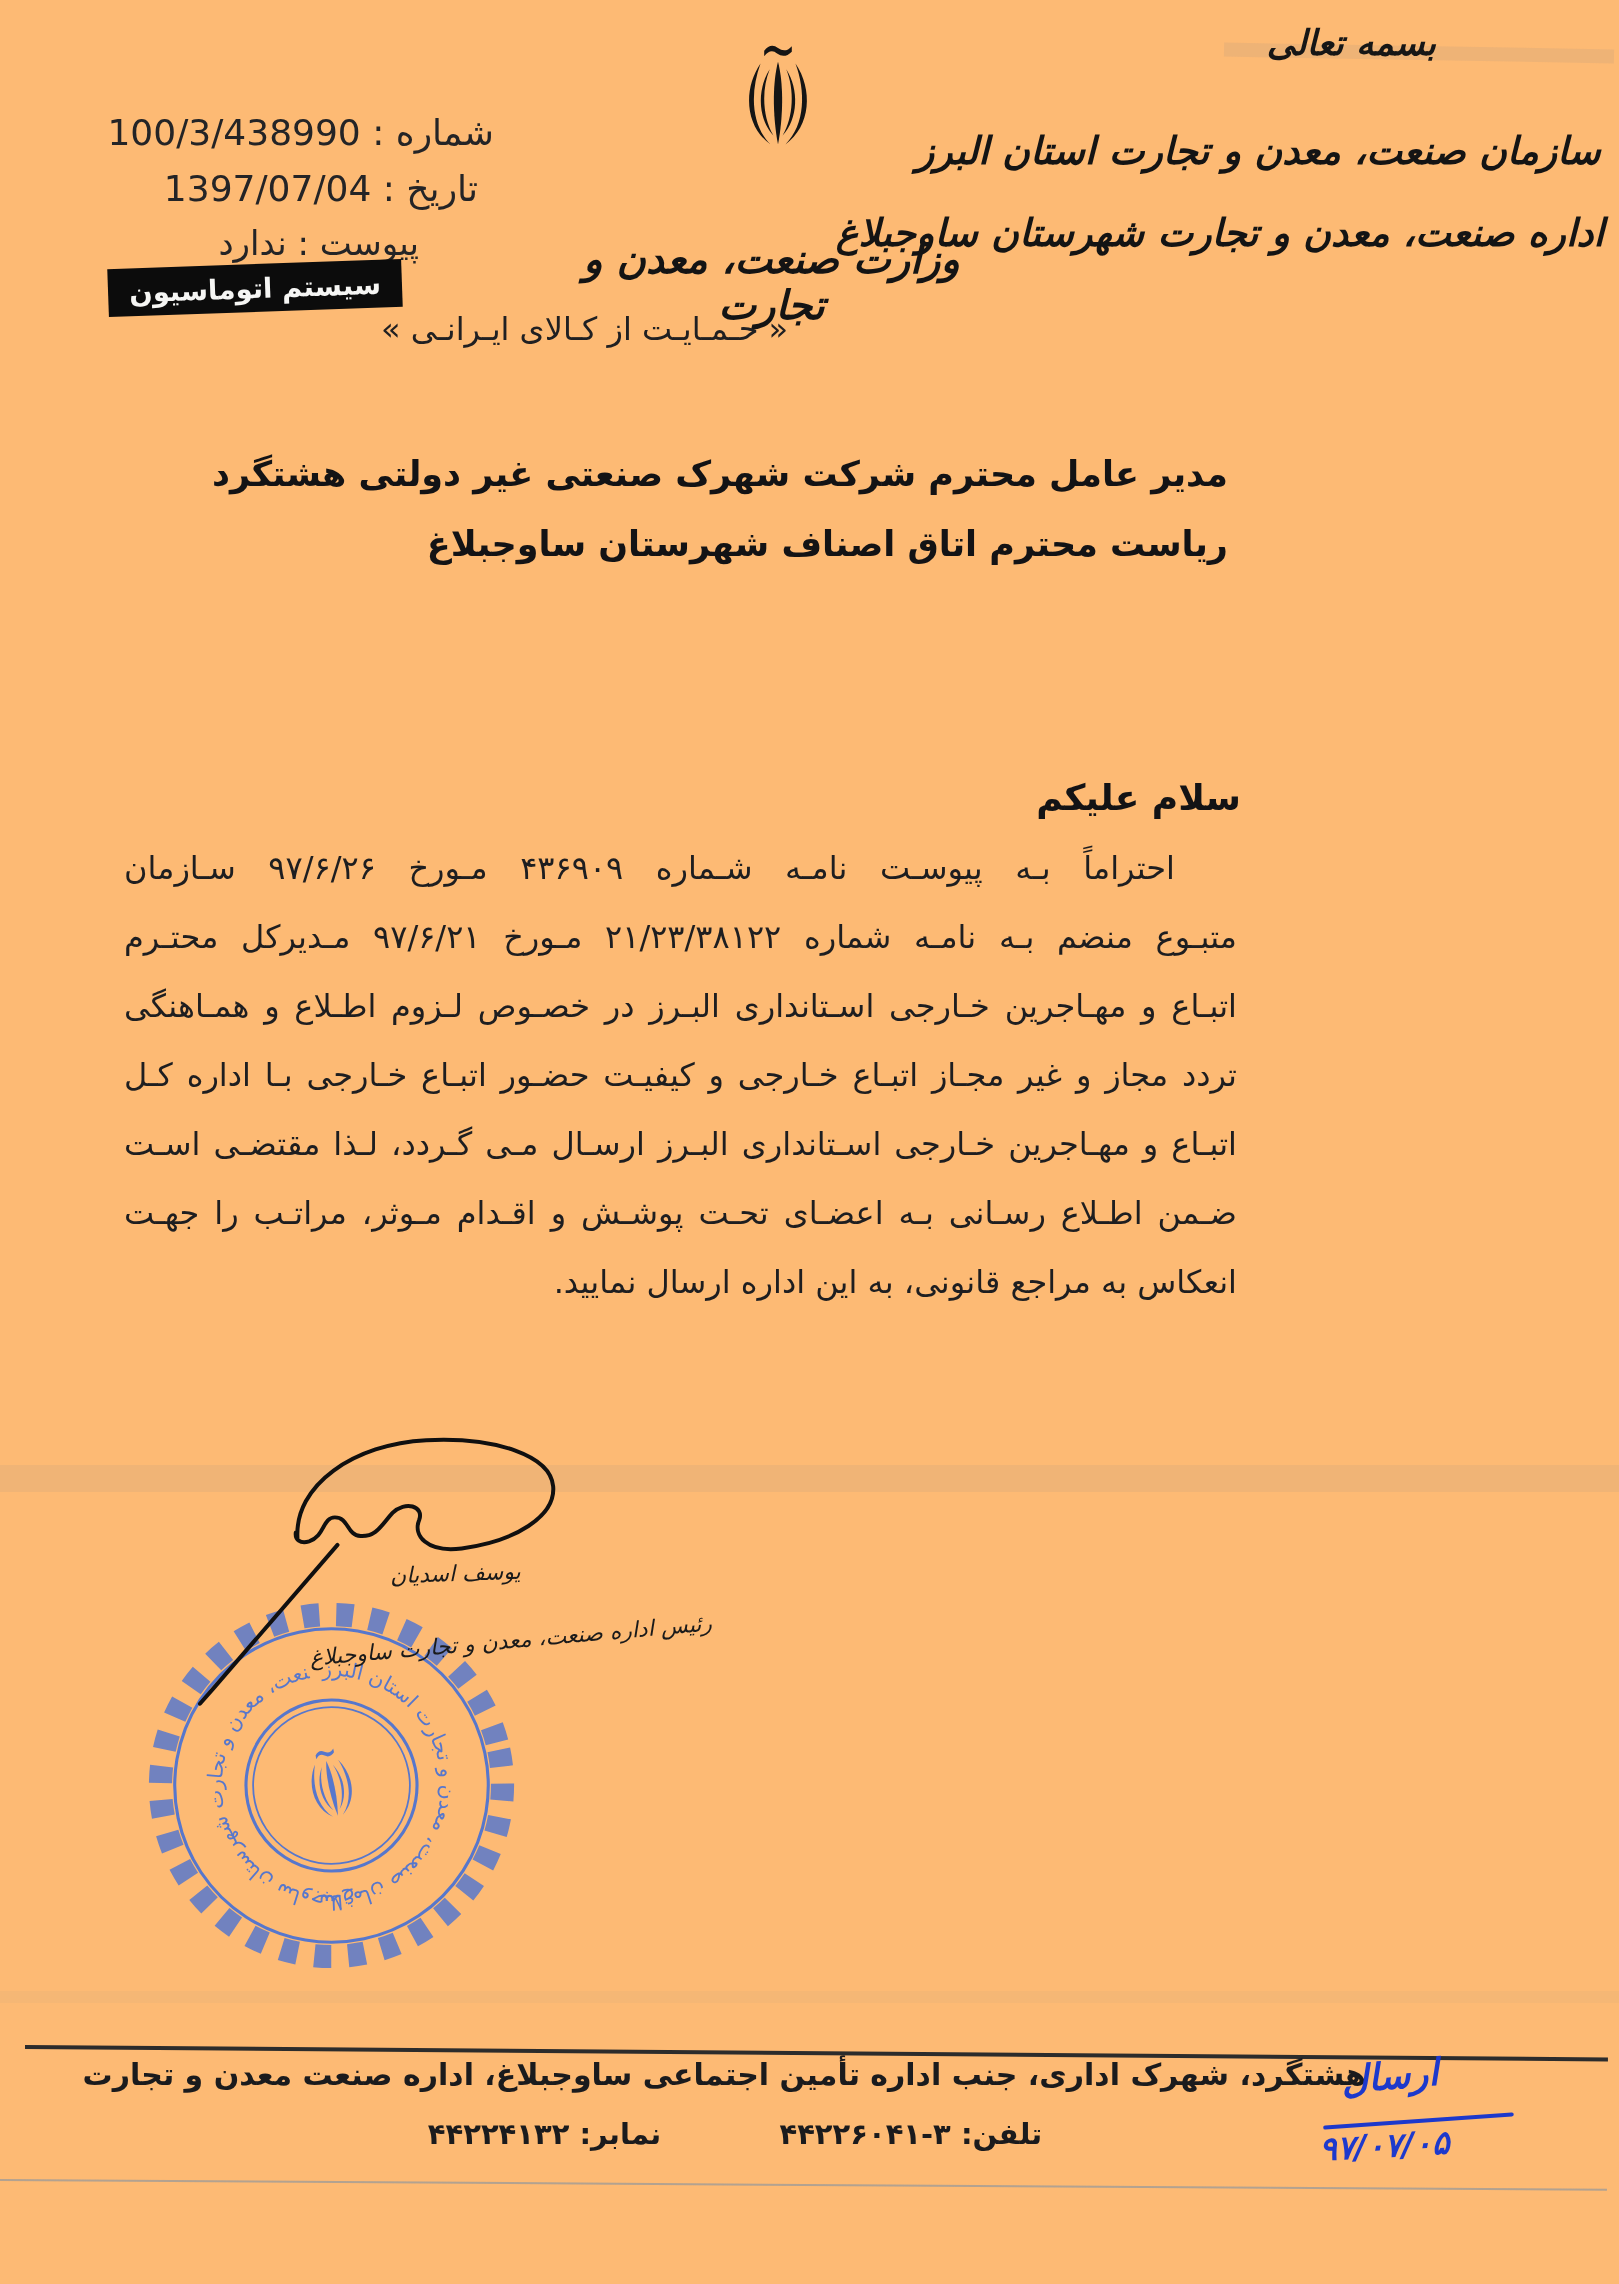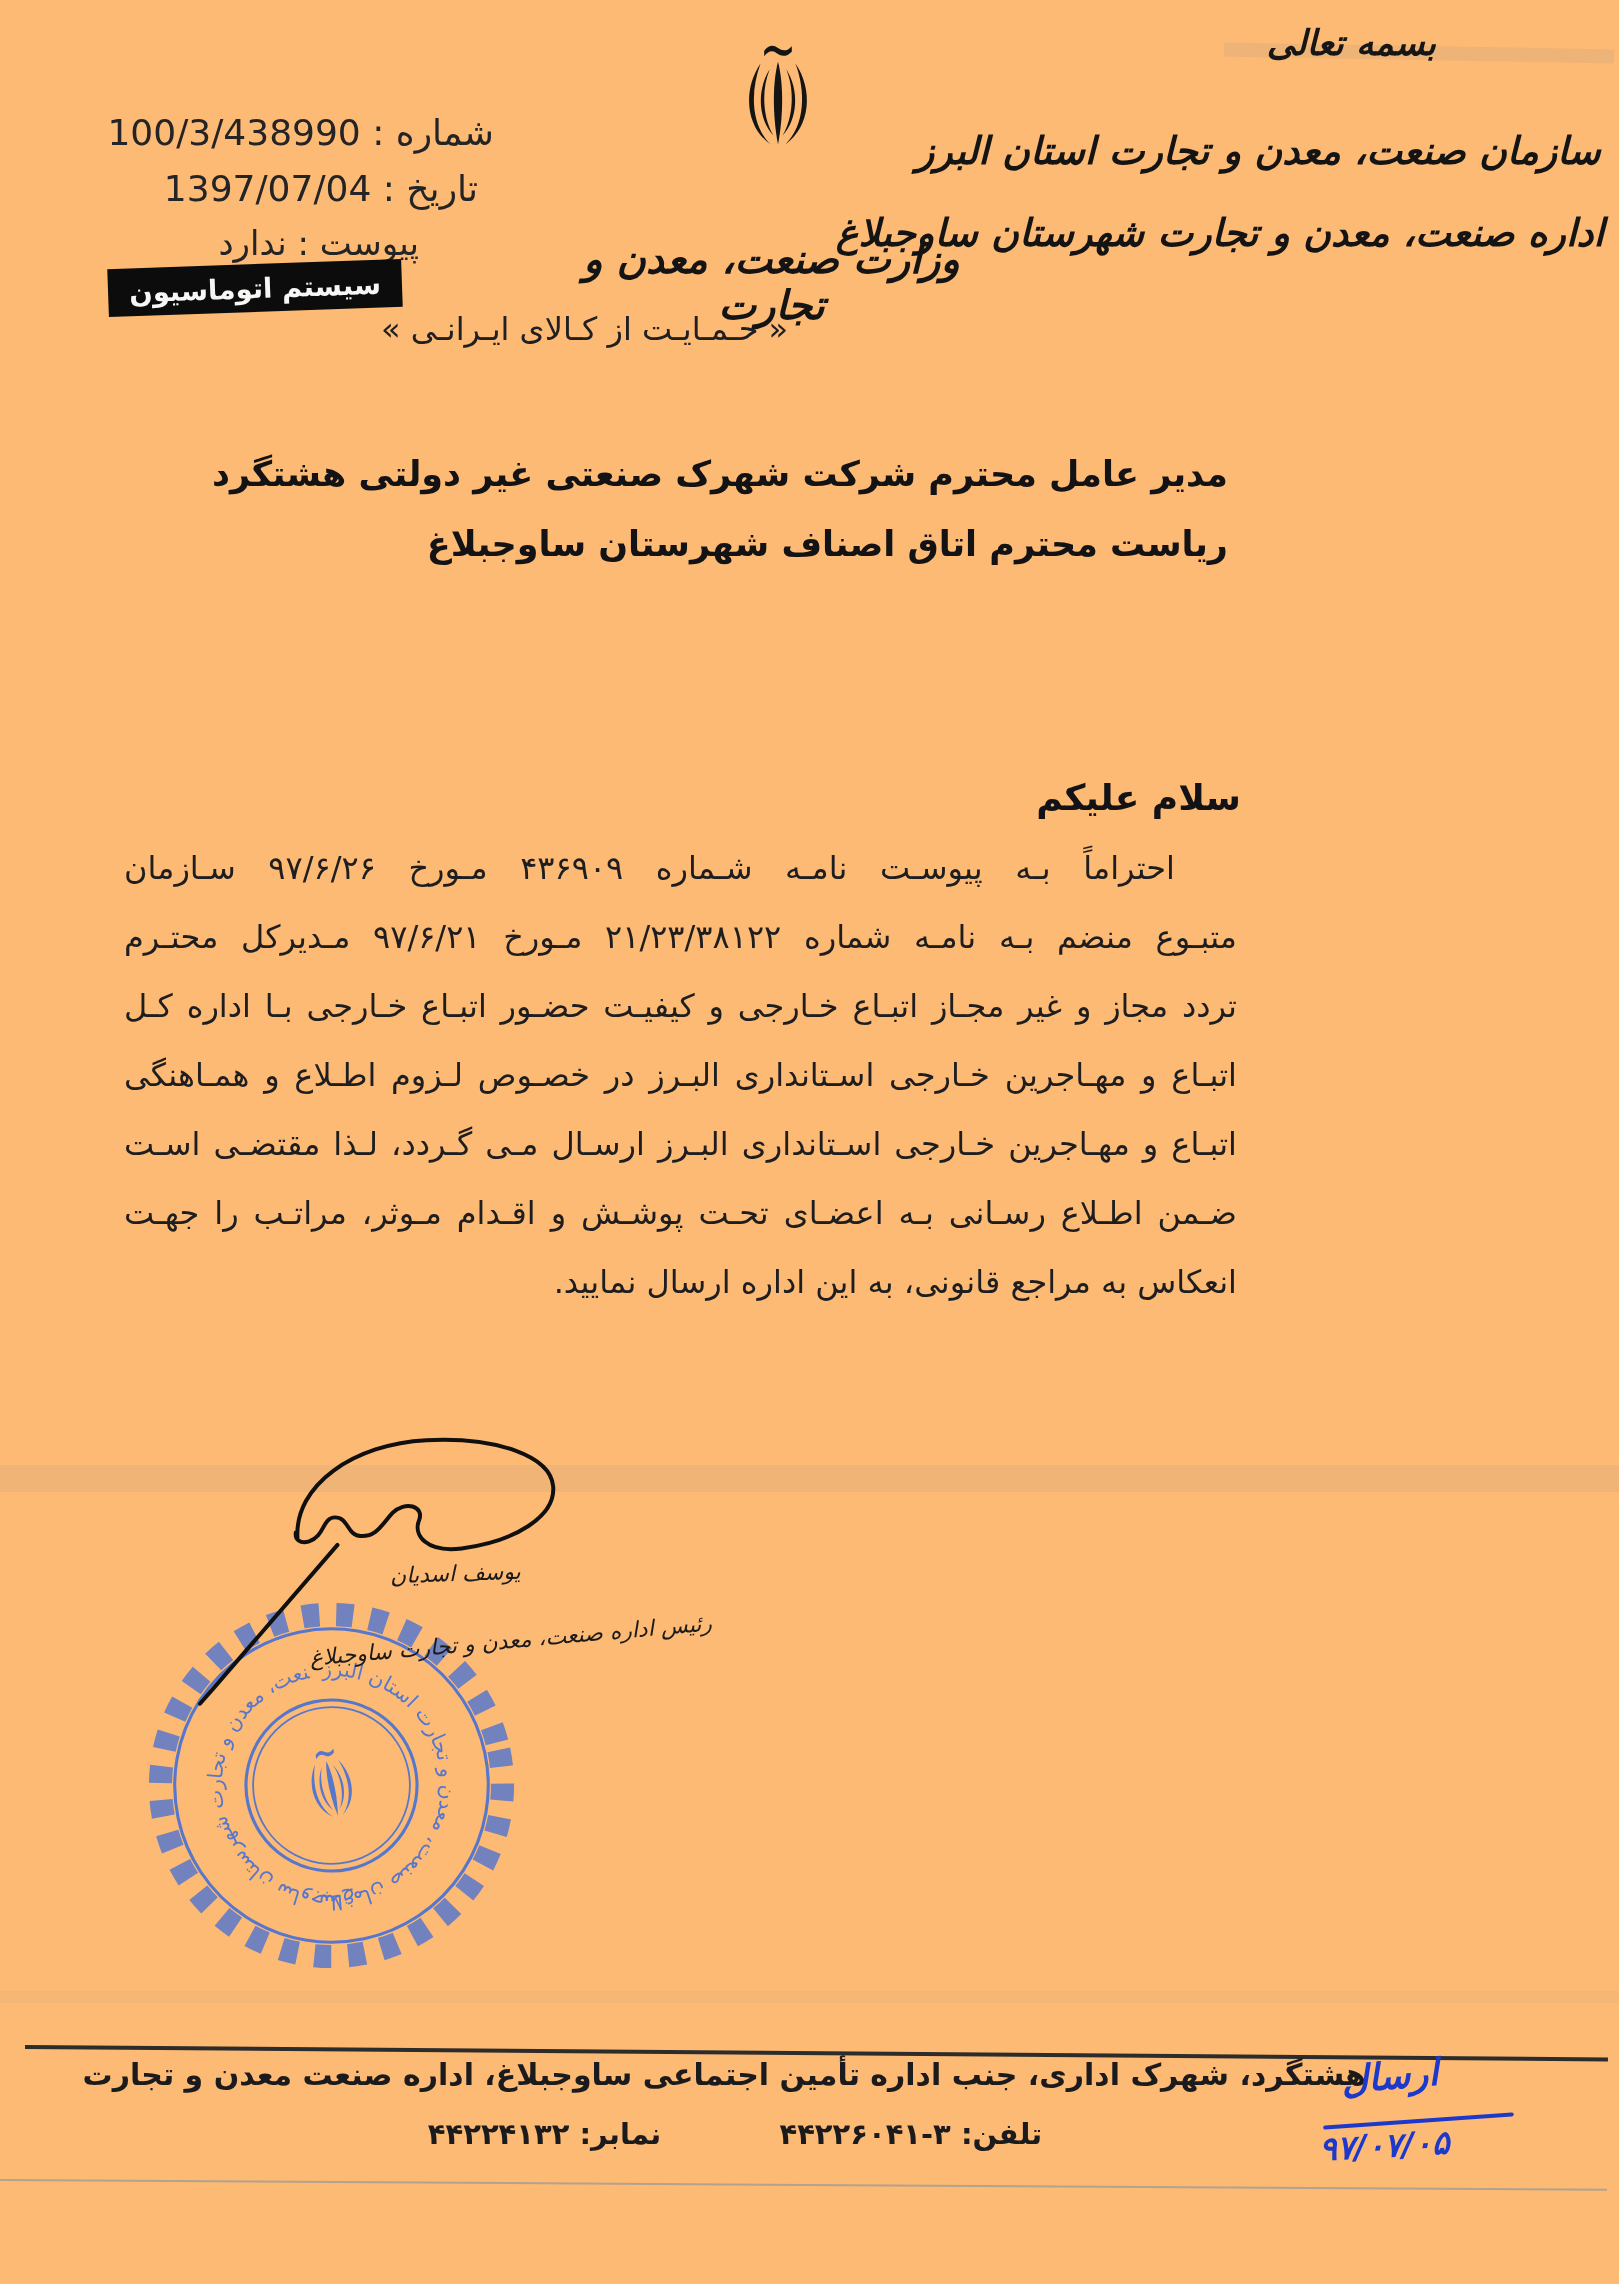--- a/index.html
+++ b/index.html
@@ -109,22 +109,22 @@
   <div class="abs rtl slogan">« حـمـایـت از کـالای ایـرانـی »</div>
 
   <div class="abs rtl recipient rec1">مدیر عامل محترم شرکت شهرک صنعتی غیر دولتی هشتگرد</div>
   <div class="abs rtl recipient rec2">ریاست محترم اتاق اصناف شهرستان ساوجبلاغ</div>
 
   <div class="abs rtl greeting">سلام علیکم</div>
 
   <div class="abs body-block">
     <div class="bl first">احتراماً بـه پیوسـت نامـه شـماره ۴۳۶۹۰۹ مـورخ ۹۷/۶/۲۶ سـازمان</div>
     <div class="bl">متبـوع منضم بـه نامـه شماره ۲۱/۲۳/۳۸۱۲۲ مـورخ ۹۷/۶/۲۱ مـدیرکل محتـرم</div>
+    <div class="bl">اتبـاع و مهـاجرین خـارجی اسـتانداری البـرز در خصـوص لـزوم اطـلاع و همـاهنگی</div>
     <div class="bl">تردد مجاز و غیر مجـاز اتبـاع خـارجی و کیفیـت حضـور اتبـاع خـارجی بـا اداره کـل</div>
-    <div class="bl">اتبـاع و مهـاجرین خـارجی اسـتانداری البـرز در خصـوص لـزوم اطـلاع و همـاهنگی</div>
     <div class="bl">اتبـاع و مهـاجرین خـارجی اسـتانداری البـرز ارسـال مـی گـردد، لـذا مقتضـی اسـت</div>
     <div class="bl">ضـمن اطـلاع رسـانی بـه اعضـای تحـت پوشـش و اقـدام مـوثر، مراتـب را جهـت</div>
     <div class="bl last">انعکاس به مراجع قانونی، به این اداره ارسال نمایید.</div>
   </div>
 
   <svg class="abs stamp-svg" viewBox="0 0 430 430">
     <g fill="none" stroke="#4a72d4">
       <circle cx="215" cy="215" r="192" stroke-width="26" stroke-dasharray="19 19" opacity="0.85"></circle>
       <circle cx="215" cy="215" r="176" stroke-width="3.5"></circle>
       <circle cx="215" cy="215" r="96" stroke-width="3.5"></circle>

